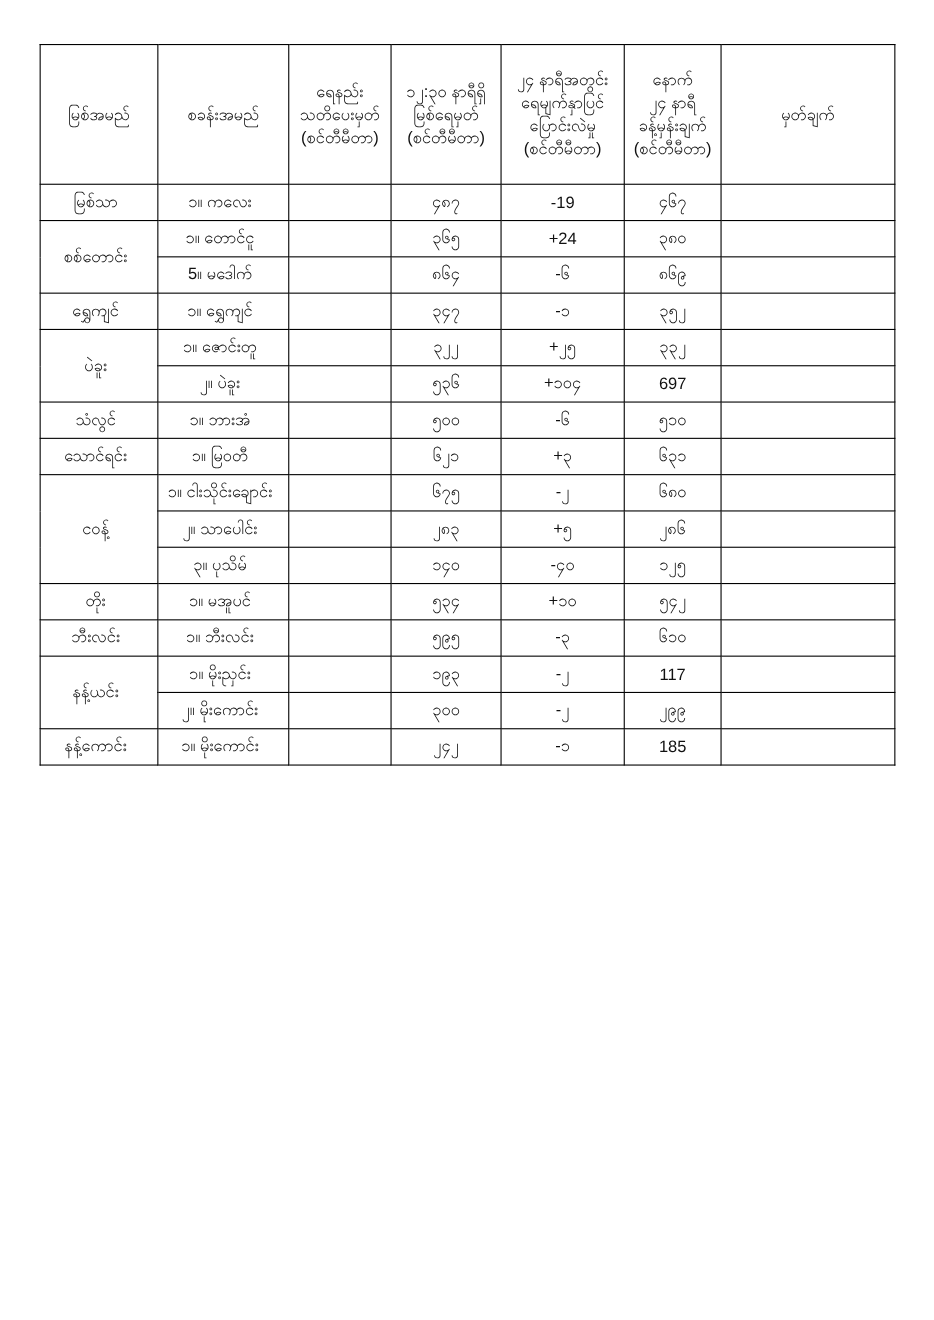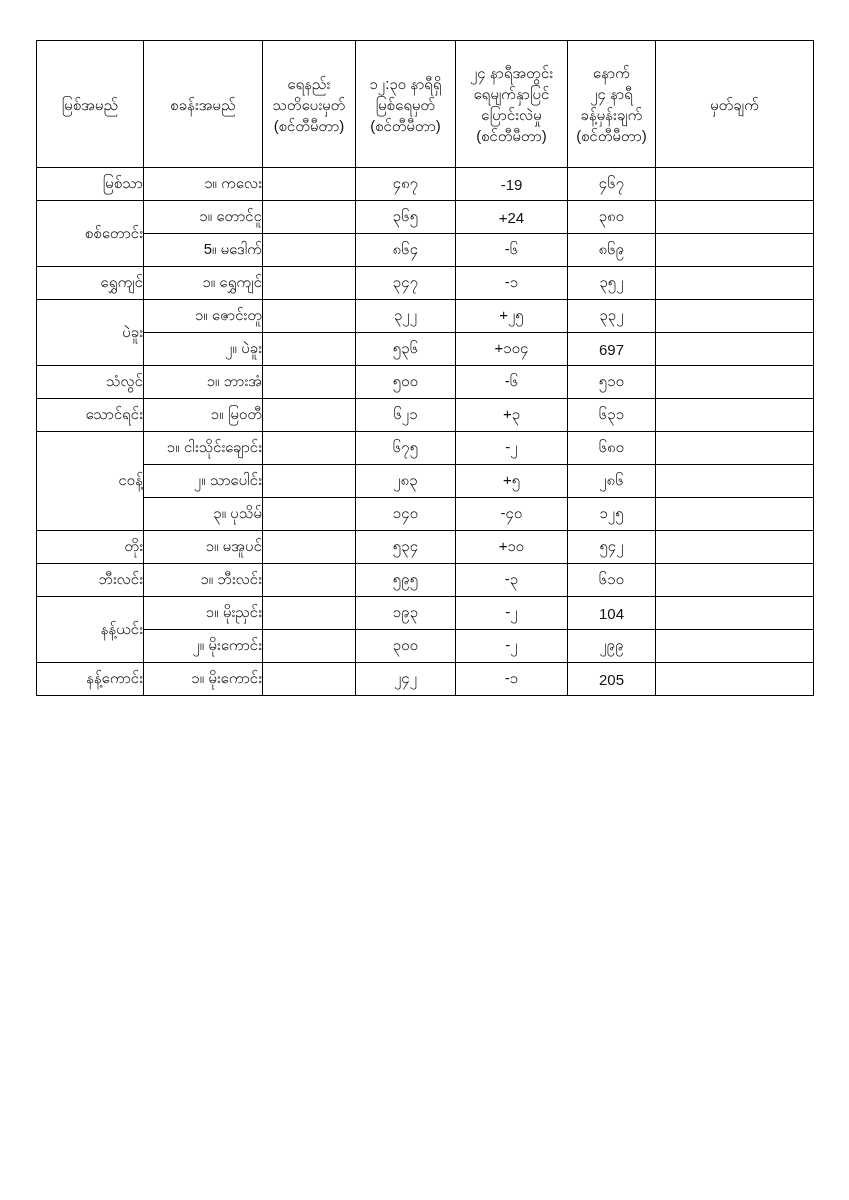--- a/index.html
+++ b/index.html
@@ -34,22 +34,22 @@
   table.levels thead tr { height: 127px; }
   table.levels tbody tr { height: 33px; }
   table.levels th {
     font-weight: normal;
     text-align: center;
     white-space: pre-line;
     line-height: 21px;
     padding: 2px 3px;
   }
   td.river, td.station {
-    text-align: right;
-    padding: 1px 0 1px 7px;
+    text-align: center;
+    padding: 1px 13px 1px 7px;
     white-space: nowrap;
   }
   td.num {
     text-align: center;
     padding: 1px 2px;
   }
   col.c1 { width: 107px; }
   col.c2 { width: 119px; }
   col.c3 { width: 93px; }
   col.c4 { width: 100px; }
@@ -205,35 +205,35 @@
           <td class="num">-၃</td>
           <td class="num">၆၁၀</td>
           <td class="num"></td>
         </tr>
         <tr>
           <td rowspan="2" class="river">နန့်ယင်း</td>
           <td class="station">၁။ မိုးညှင်း</td>
           <td class="num"></td>
           <td class="num">၁၉၃</td>
           <td class="num">-၂</td>
-          <td class="num">104</td>
+          <td class="num">117</td>
           <td class="num"></td>
         </tr>
         <tr>
           <td class="station">၂။ မိုးကောင်း</td>
           <td class="num"></td>
           <td class="num">၃၀၀</td>
           <td class="num">-၂</td>
           <td class="num">၂၉၉</td>
           <td class="num"></td>
         </tr>
         <tr>
           <td rowspan="1" class="river">နန့်ကောင်း</td>
           <td class="station">၁။ မိုးကောင်း</td>
           <td class="num"></td>
           <td class="num">၂၄၂</td>
           <td class="num">-၁</td>
-          <td class="num">205</td>
+          <td class="num">185</td>
           <td class="num"></td>
         </tr>
       </tbody>
   </table>
 </div>
 
 </body></html>

